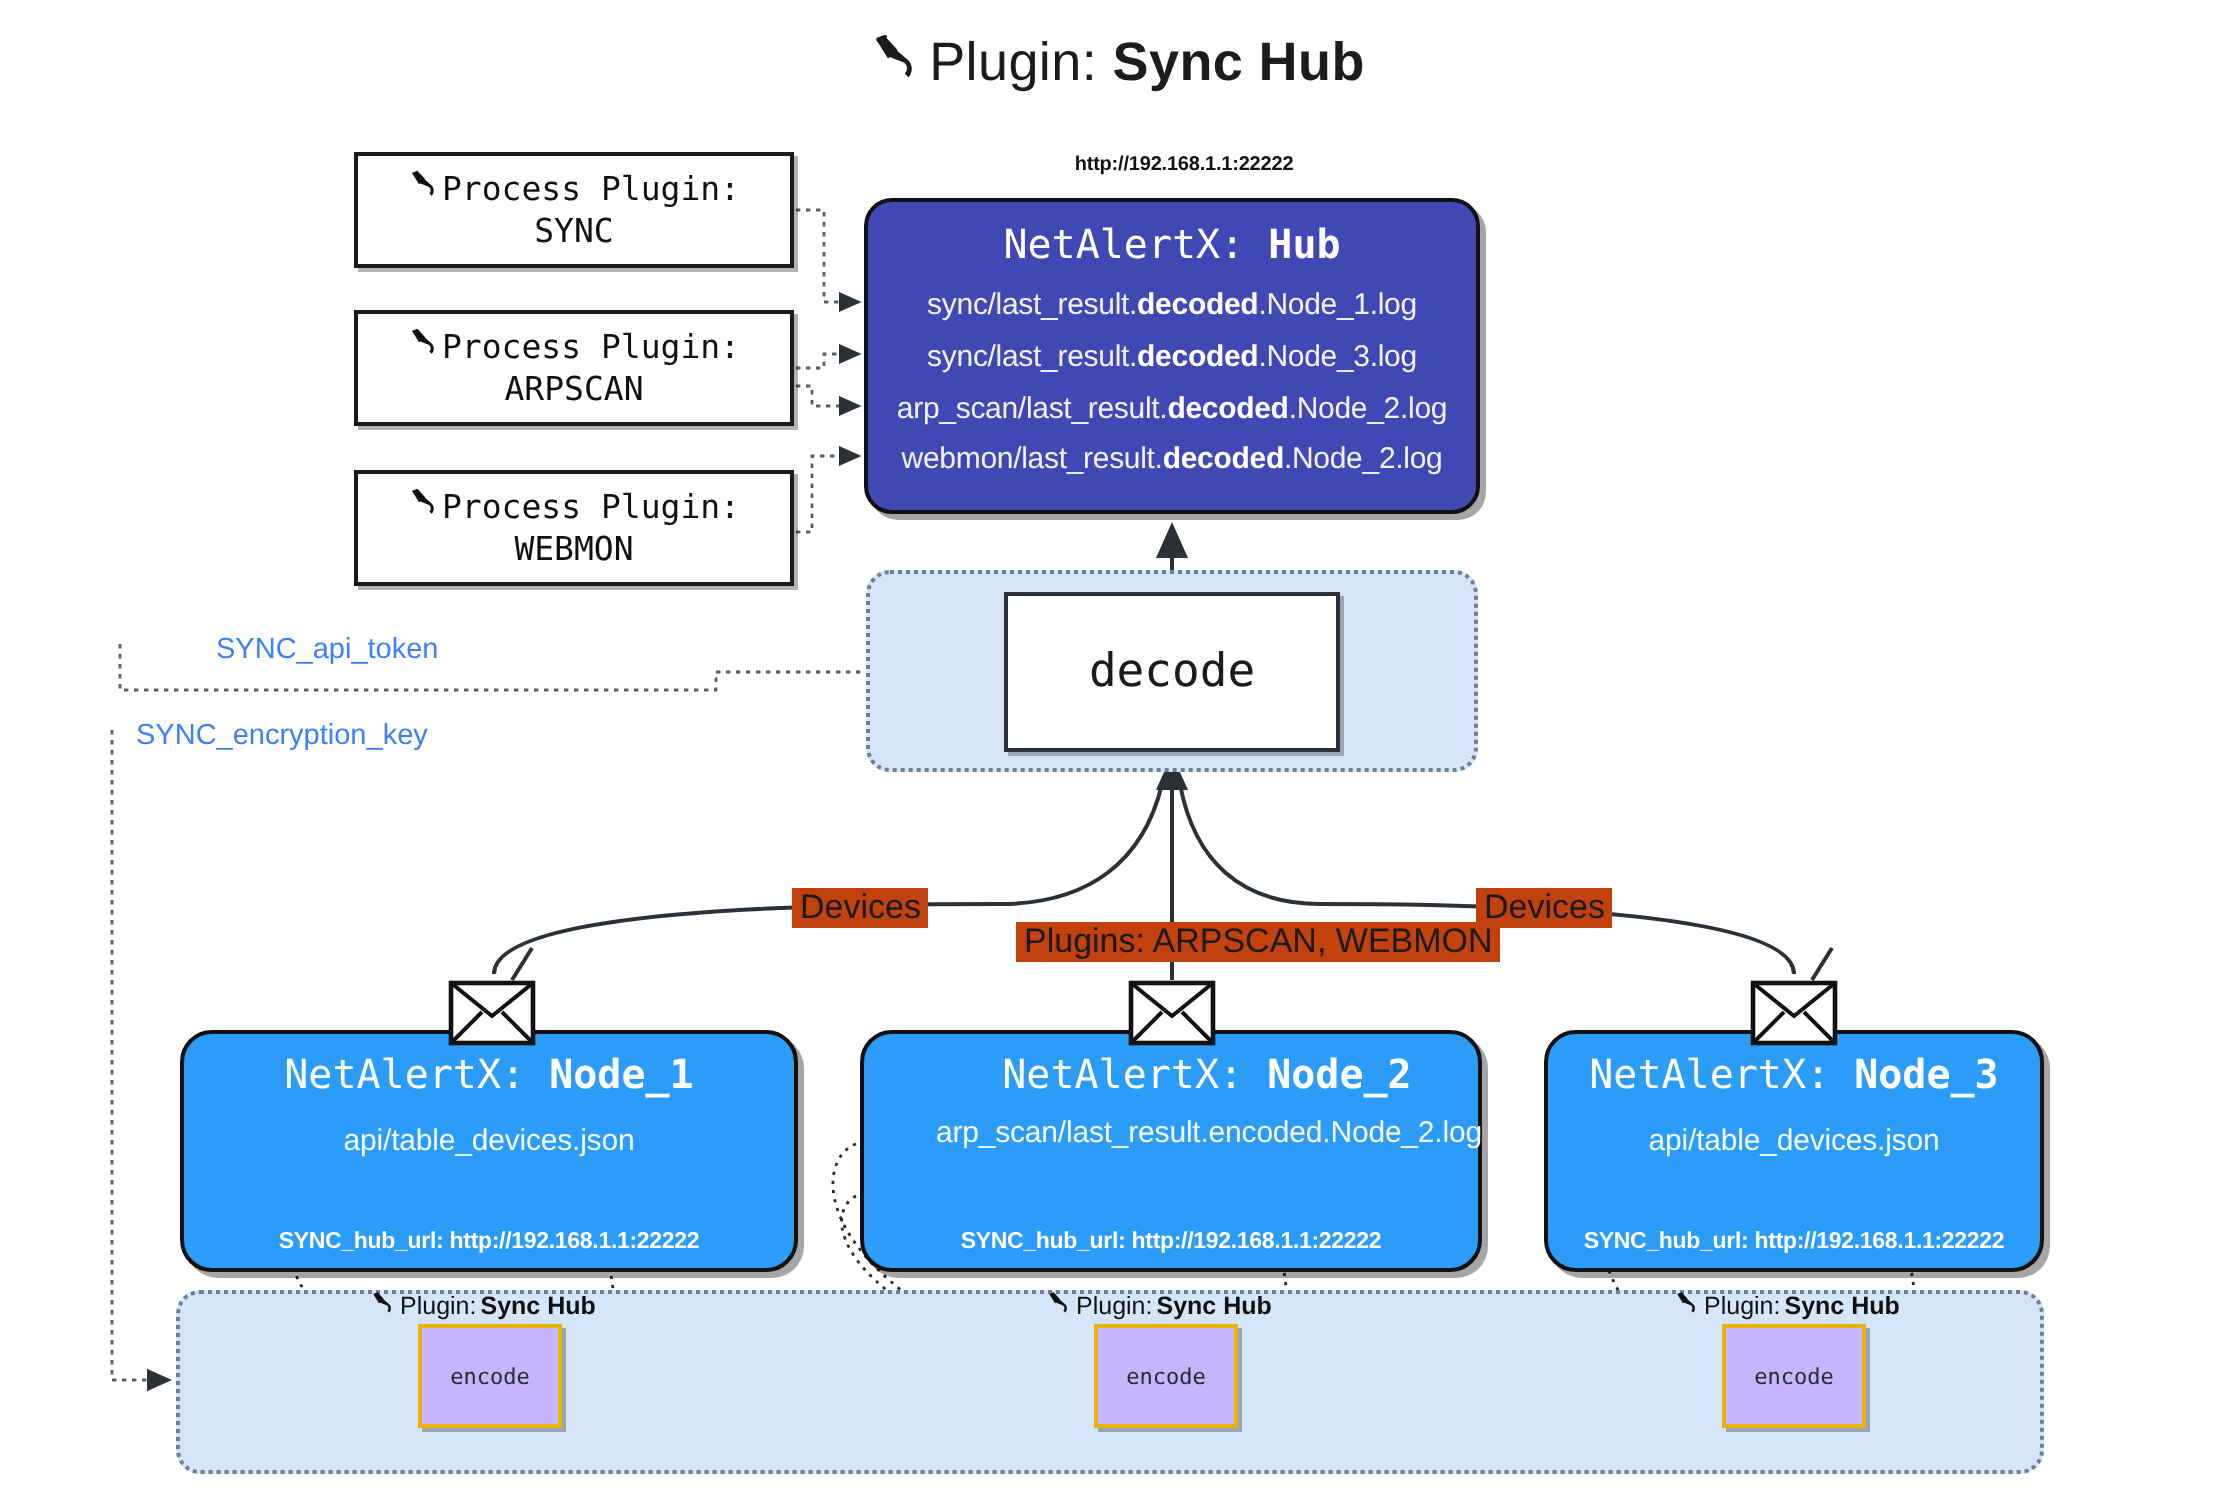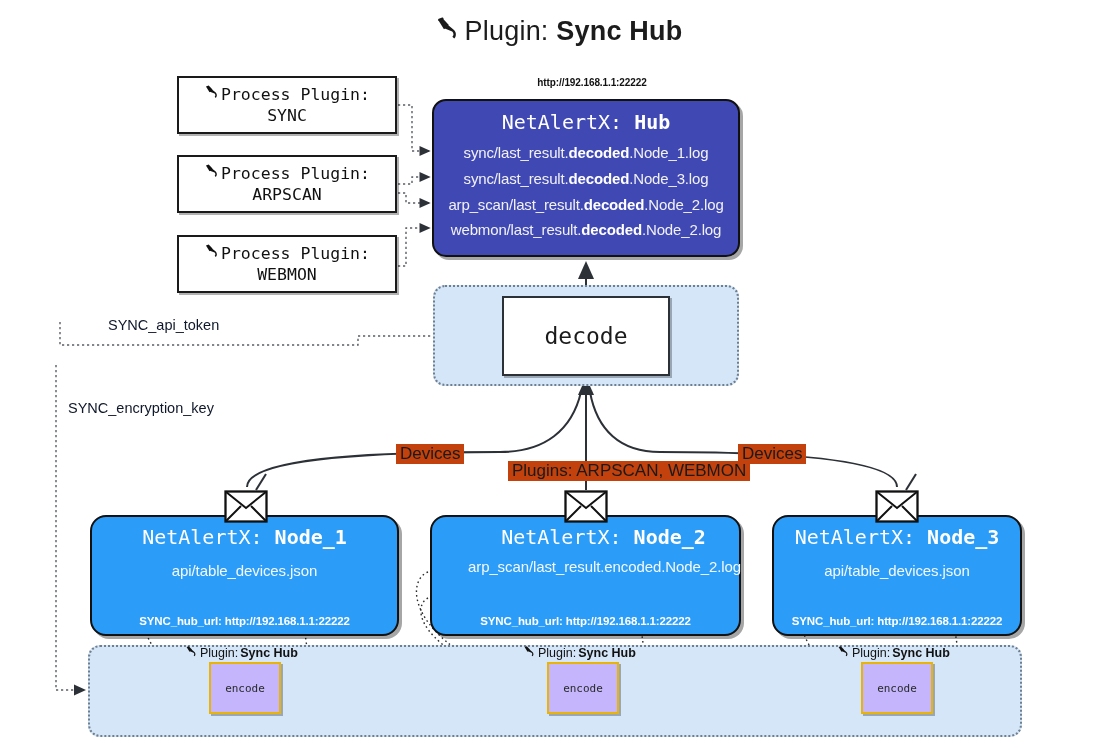--- a/index.html
+++ b/index.html
@@ -147,27 +147,27 @@
     justify-content: center;
     font-family: "DejaVu Sans Mono", "Liberation Mono", monospace;
     font-size: 23px;
     color: #1b1b1b;
   }
 
   
   .key-label {
     position: absolute;
     font-size: 14.5px;
-    color: #0f172a;
+    color: #3b82f6;
     background: #ffffff;
     padding: 0 4px;
     white-space: nowrap;
   }
   #key-api { left: 104px; top: 317px; }
-  #key-enc { left: 64px;  top: 360px; margin-top: 40px; }
+  #key-enc { left: 64px;  top: 360px; }
 
   
   .node {
     position: absolute;
     background: #2b9cf7;
     border: 2px solid #111;
     border-radius: 16px;
     box-shadow: 3px 3px 0 rgba(0,0,0,.35);
     box-sizing: border-box;
     color: #ffffff;

